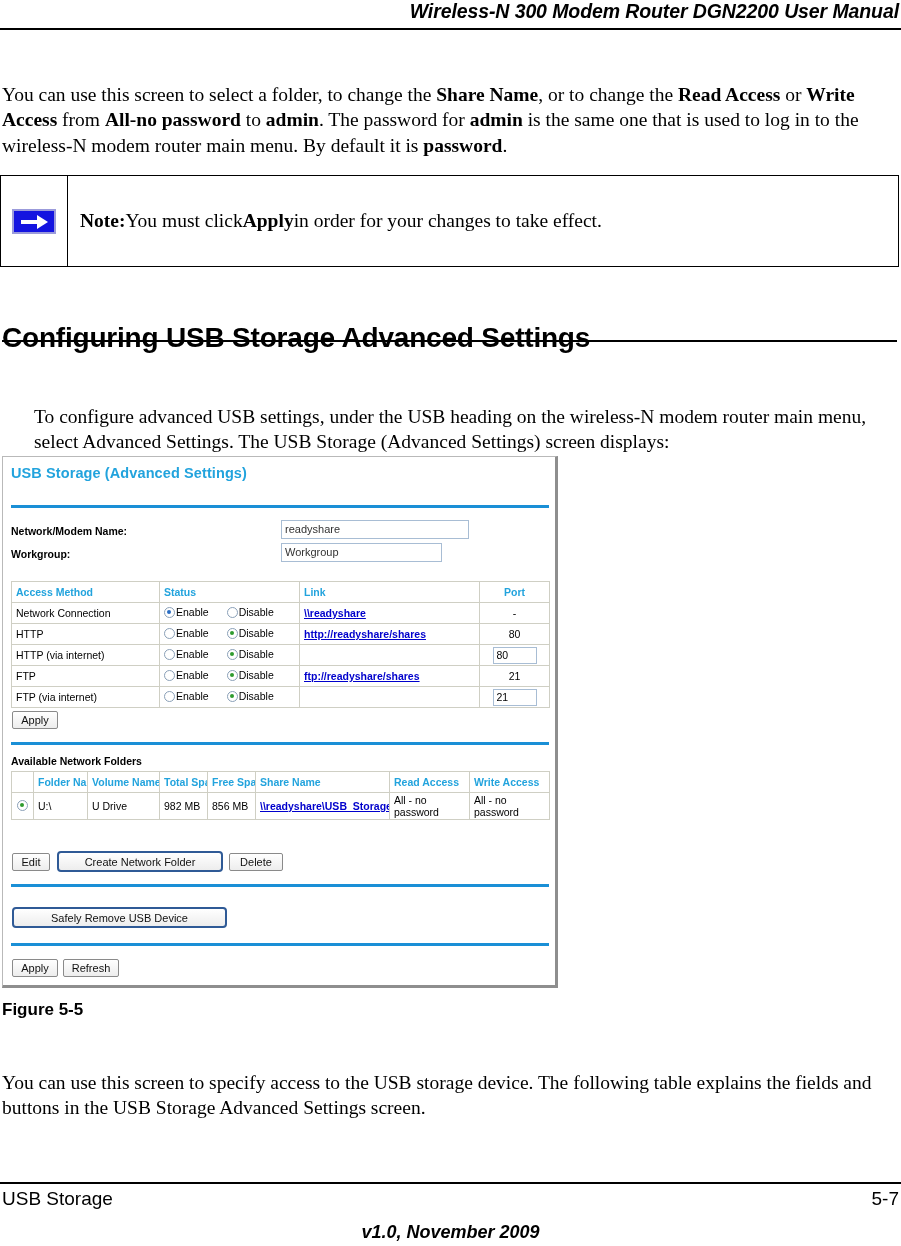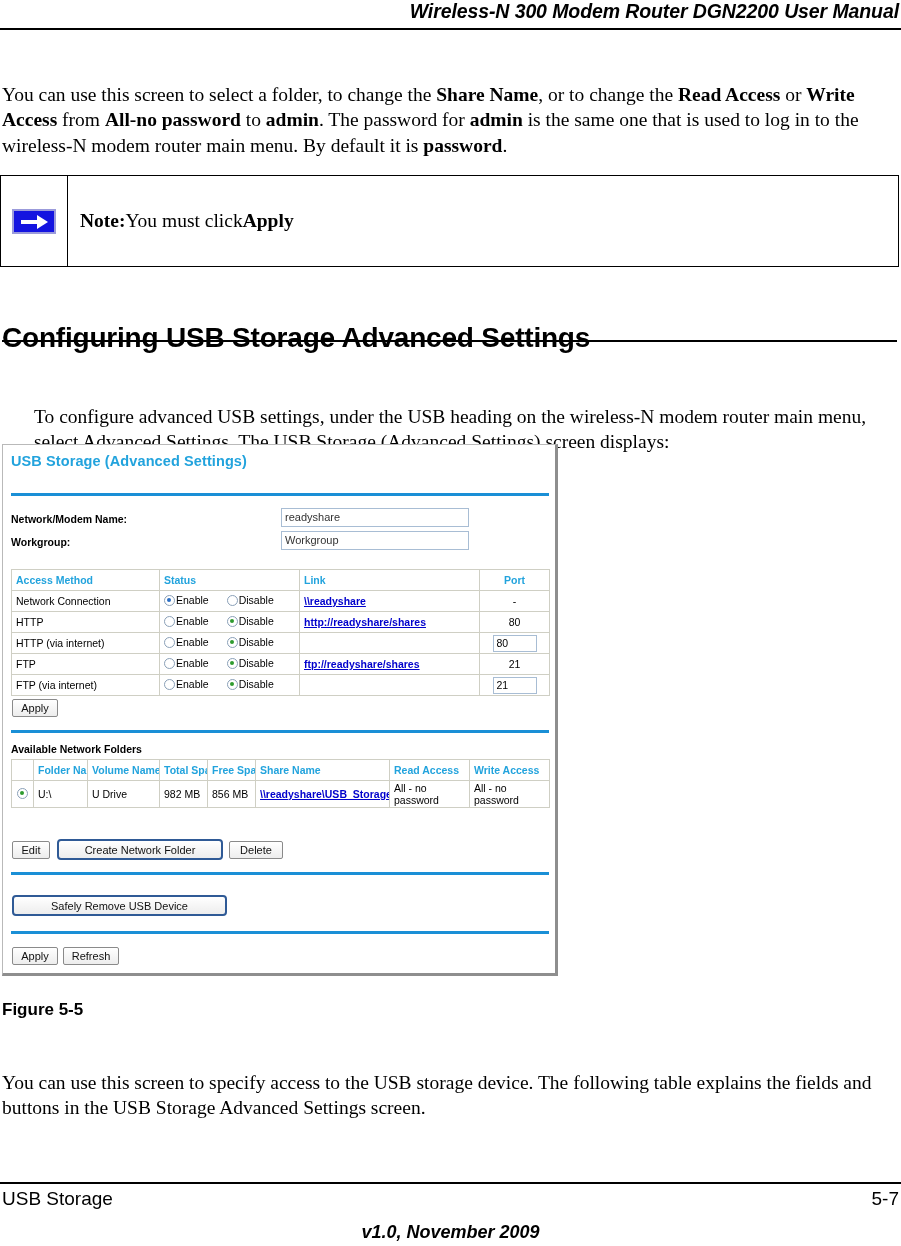--- a/index.html
+++ b/index.html
@@ -124,21 +124,21 @@
     width: 895px;
     height: 2px;
     background: #000;
   }
 
   #lead-para { left: 2px; top: 384px; width: 880px; margin-left: 32px; }
 
   
   .shot {
     position: absolute;
-    left: 2px; top: 444px;
+    left: 2px; top: 456px;
     width: 556px;
     height: 532px;
     background: #ffffff;
     border: 1px solid #b9b9b9;
     border-right: 3px solid #8e8e8e;
     border-bottom: 3px solid #8e8e8e;
     box-sizing: border-box;
     font-family: "Liberation Sans", sans-serif;
     overflow: hidden;
   }
@@ -330,39 +330,40 @@
   <div class="note-icon-cell">
     <span class="note-icon">
       <span class="shaft"></span>
         <span class="head"></span>
     </span>
   </div>
   <div class="note-text-cell">
       <b>Note:</b>
       <span> You must click </span>
       <b>Apply</b>
+      <span> in order for your changes to take effect.</span>
     </div>
 </div>
 
 <h2 class="section-heading">Configuring USB Storage Advanced Settings</h2>
 <div class="section-rule"></div>
 
 <p class="para" id="lead-para">To configure advanced USB settings, under the USB heading on the wireless-N modem router main menu, select Advanced Settings. The USB Storage (Advanced Settings) screen displays:</p>
 
 <div class="shot">
 
   <div class="shot-title">USB Storage (Advanced Settings)</div>
 
   <div class="hr-blue" style="left:8px; top:48px; width:538px;"></div>
 
   <div class="lbl" style="left:8px; top:68px;">Network/Modem Name:</div>
   <div class="textbox" style="left:278px; top:63px; width:188px; height:19px;">readyshare</div>
 
   <div class="lbl" style="left:8px; top:91px;">Workgroup:</div>
-  <div class="textbox" style="left:278px; top:86px; width:188px; height:19px;">Workgroup</div>
+  <div class="textbox" style="left:278px; top:86px; width:161px; height:19px;">Workgroup</div>
 
   <table class="tbl" id="access-table" style="left:8px; top:124px; width:538px;">
     <colgroup>
       <col style="width:148px">
         <col style="width:140px">
       <col style="width:180px">
         <col style="width:70px">
     </colgroup>
     <thead>
       <tr>

